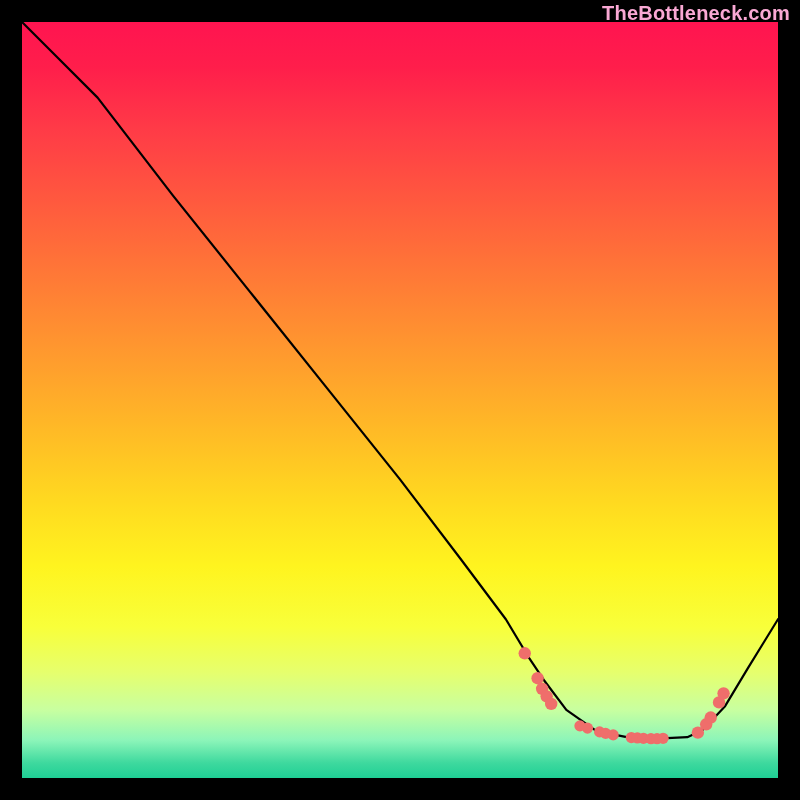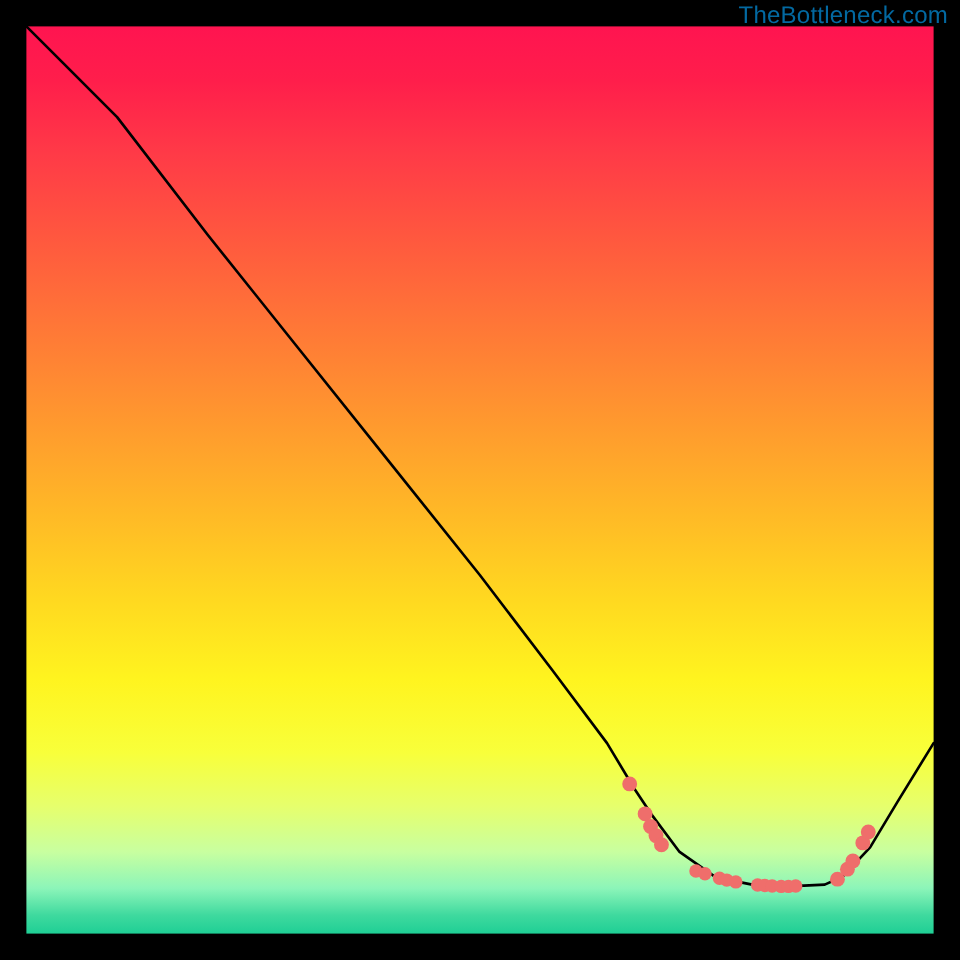--- a/index.html
+++ b/index.html
@@ -48,23 +48,23 @@
     left: 0;
     top: 0;
     width: 100%;
     height: 100%;
     overflow: visible;
   }
   .watermark {
     position: absolute;
     top: 2px;
     right: 10px;
-    color: #0369a1;
+    color: #f9a8d4;
     font-size: 20px;
-    font-weight: 400;
+    font-weight: 700;
     letter-spacing: 0.2px;
     user-select: none;
   }
 </style>
 </head>
 <body>
 
 <div class="stage">
 
   <div class="plot-area">

